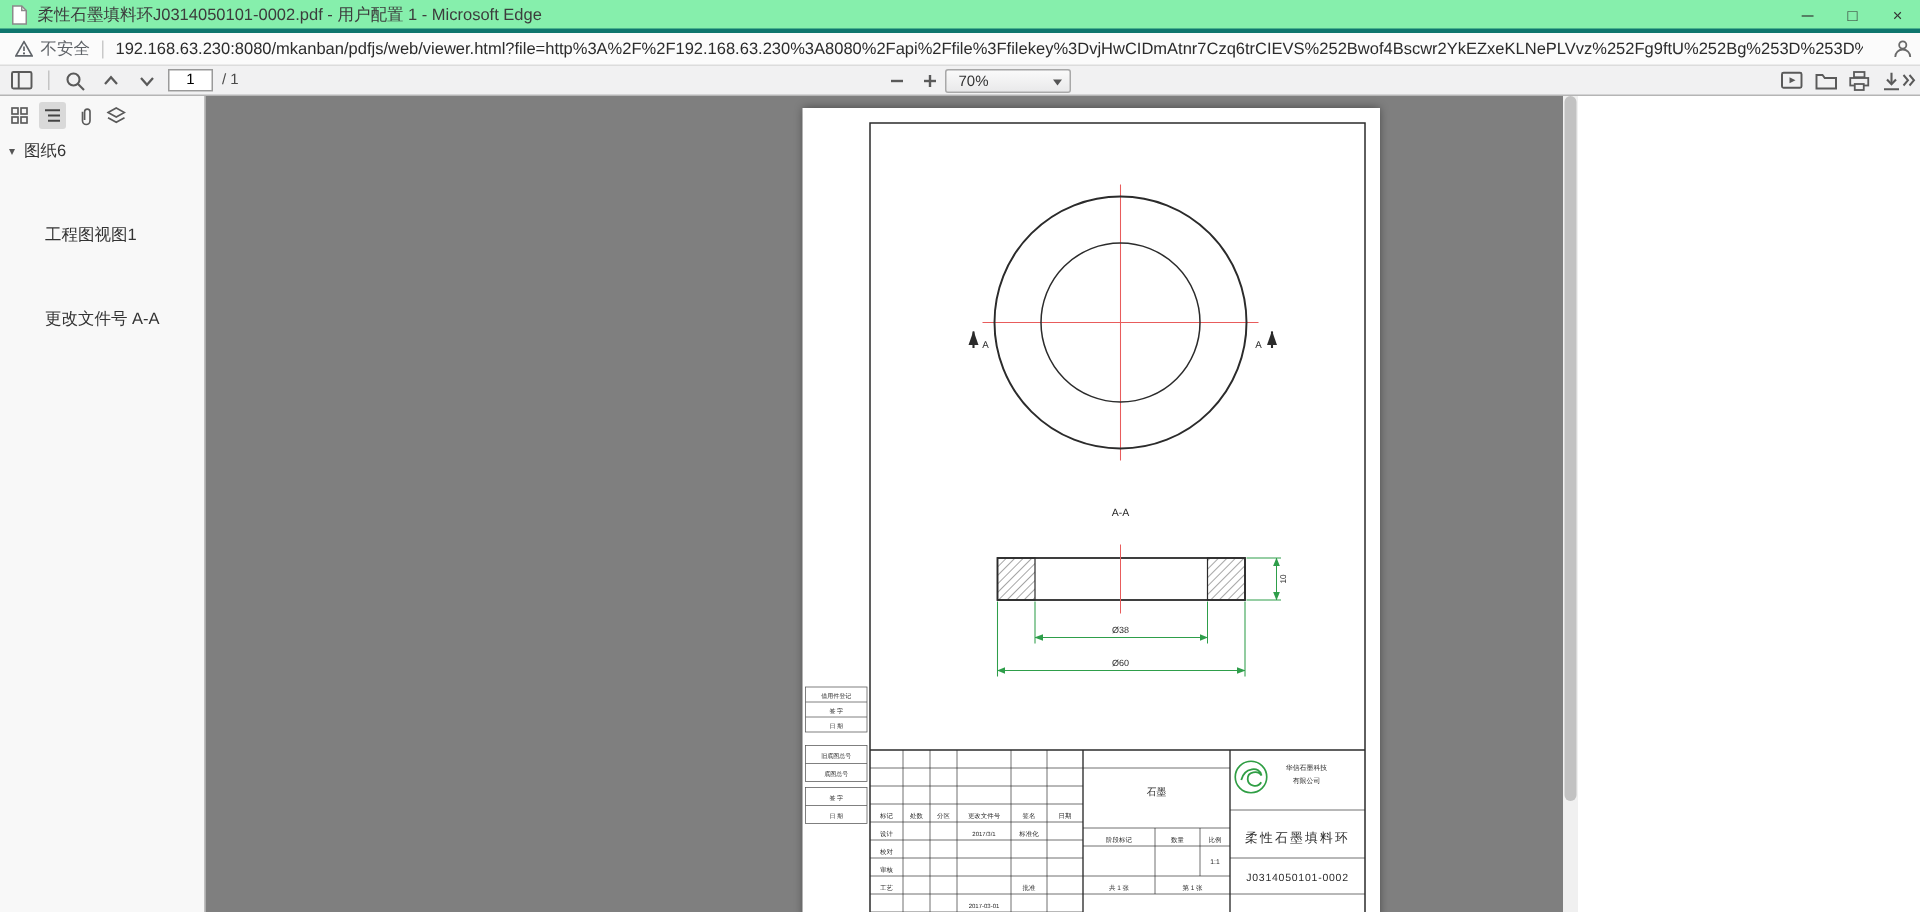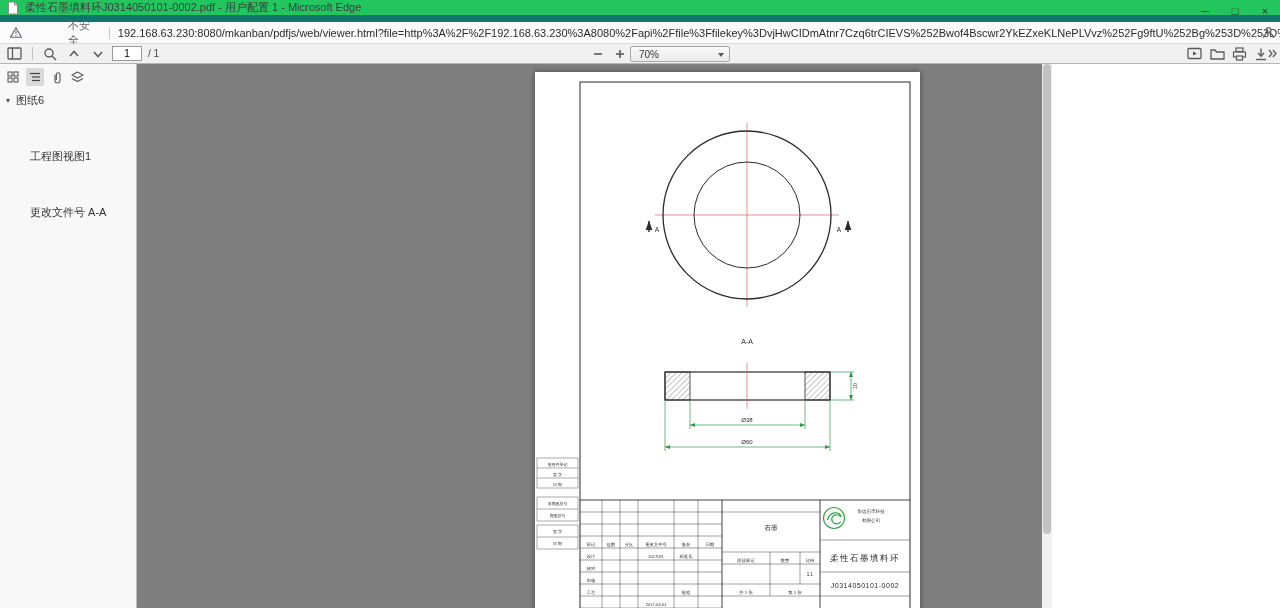--- a/index.html
+++ b/index.html
@@ -2,47 +2,47 @@
 <html><head>
 <meta charset="utf-8">
 <style>
   * { margin:0; padding:0; box-sizing:border-box; }
   html,body { width:1280px; height:608px; overflow:hidden; background:#fff;
     font-family:"Liberation Sans", sans-serif; }
   #app { position:relative; width:1280px; height:608px; background:#fff; }
 
   
   .titlebar { position:absolute; left:0; top:0; width:1280px; height:22px;
-    background:#22c55e; border-bottom:7px solid #0f766e; display:flex; align-items:center; }
+    background:#86efac; border-bottom:3px solid #0f766e; display:flex; align-items:center; }
   .titlebar .doc-icon { margin-left:7px; }
   .titlebar .title-text { margin-left:6px; font-size:11px; color:#3c3c3c; white-space:nowrap; }
   .win-controls { position:absolute; right:0; top:0; height:22px; display:flex; }
   .win-btn { width:30px; height:22px; display:flex; align-items:center; justify-content:center;
     font-size:11px; color:#333; cursor:default; }
 
   
   .addressbar { position:absolute; left:0; top:22px; width:1280px; height:22px;
     background:#fbfbfb; border-bottom:1px solid #dcdcdc; display:flex; align-items:center; }
-  .sec-chip { display:flex; align-items:center; margin-left:10px;gap:41px; }
+  .sec-chip { display:flex; align-items:center; margin-left:10px; }
   .sec-label { font-size:11px; color:#5f6368; margin-left:5px; }
   .addr-sep { width:1px; height:12px; background:#c9c9c9; margin:0 8px; }
   .url-text { font-size:11px; color:#2b2b2b; white-space:nowrap; overflow:hidden; width:1165px; }
   .addr-right-icon { position:absolute; right:4px; top:3px; }
 
   
   .pdftoolbar { position:absolute; left:0; top:44px; width:1280px; height:20px;
     background:#f1f1f2; border-bottom:1px solid #b5b5b5; }
   .tb-btn { position:absolute; top:1px; width:20px; height:17px; display:flex;
     align-items:center; justify-content:center; border-radius:2px; cursor:default; }
   .tb-sep { position:absolute; top:3px; width:1px; height:13px; background:#c4c4c4; }
   .page-input { position:absolute; left:112px; top:2px; width:30px; height:15px;
     border:1px solid #9a9a9a; background:#fff; font-size:10px; text-align:center;
     font-family:"Liberation Sans",sans-serif; }
   .page-total { position:absolute; left:148px; top:4px; font-size:10px; color:#4a4a4a; }
-  .zoom-select { position:absolute; left:630px; top:2px; width:100px; height:16px;
+  .zoom-select { position:absolute; left:630px; top:2px; width:84px; height:16px;
     border:1px solid #a8a8a8; border-radius:2px; background:linear-gradient(#fafafa,#e9e9ea);
     display:flex; align-items:center; font-size:10px; color:#333; padding-left:8px; }
   .zoom-caret { position:absolute; right:5px; top:6px; width:0; height:0;
     border-left:3.5px solid transparent; border-right:3.5px solid transparent;
     border-top:4px solid #555; }
 
   
   .content { position:absolute; left:0; top:64px; width:1280px; height:544px; }
   .sidebar { position:absolute; left:0; top:0; width:137px; height:544px;
     background:#f8f8f8; border-right:1px solid #c0c0c0; }

